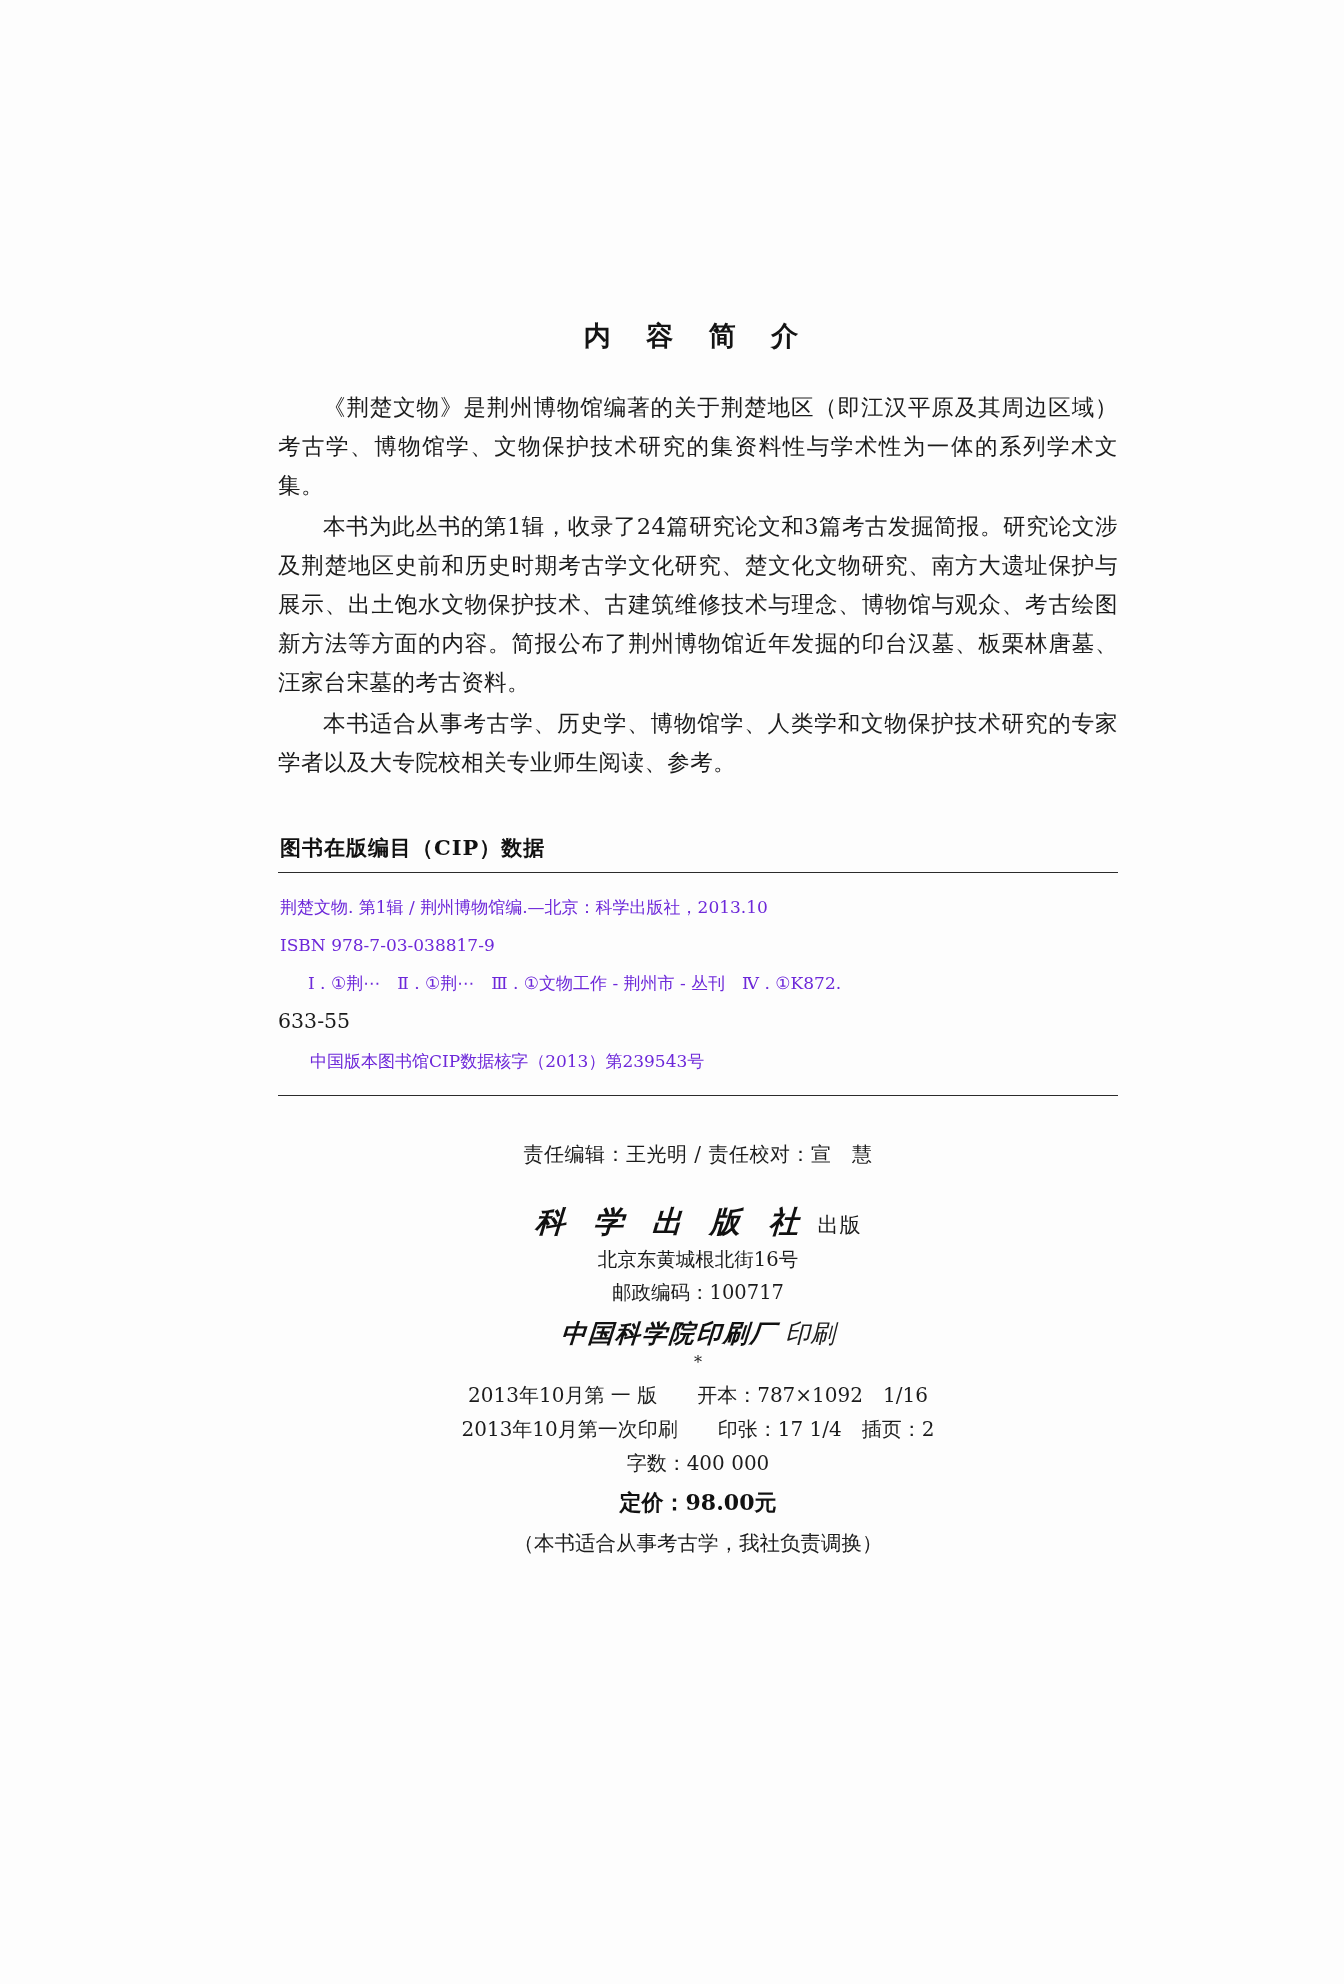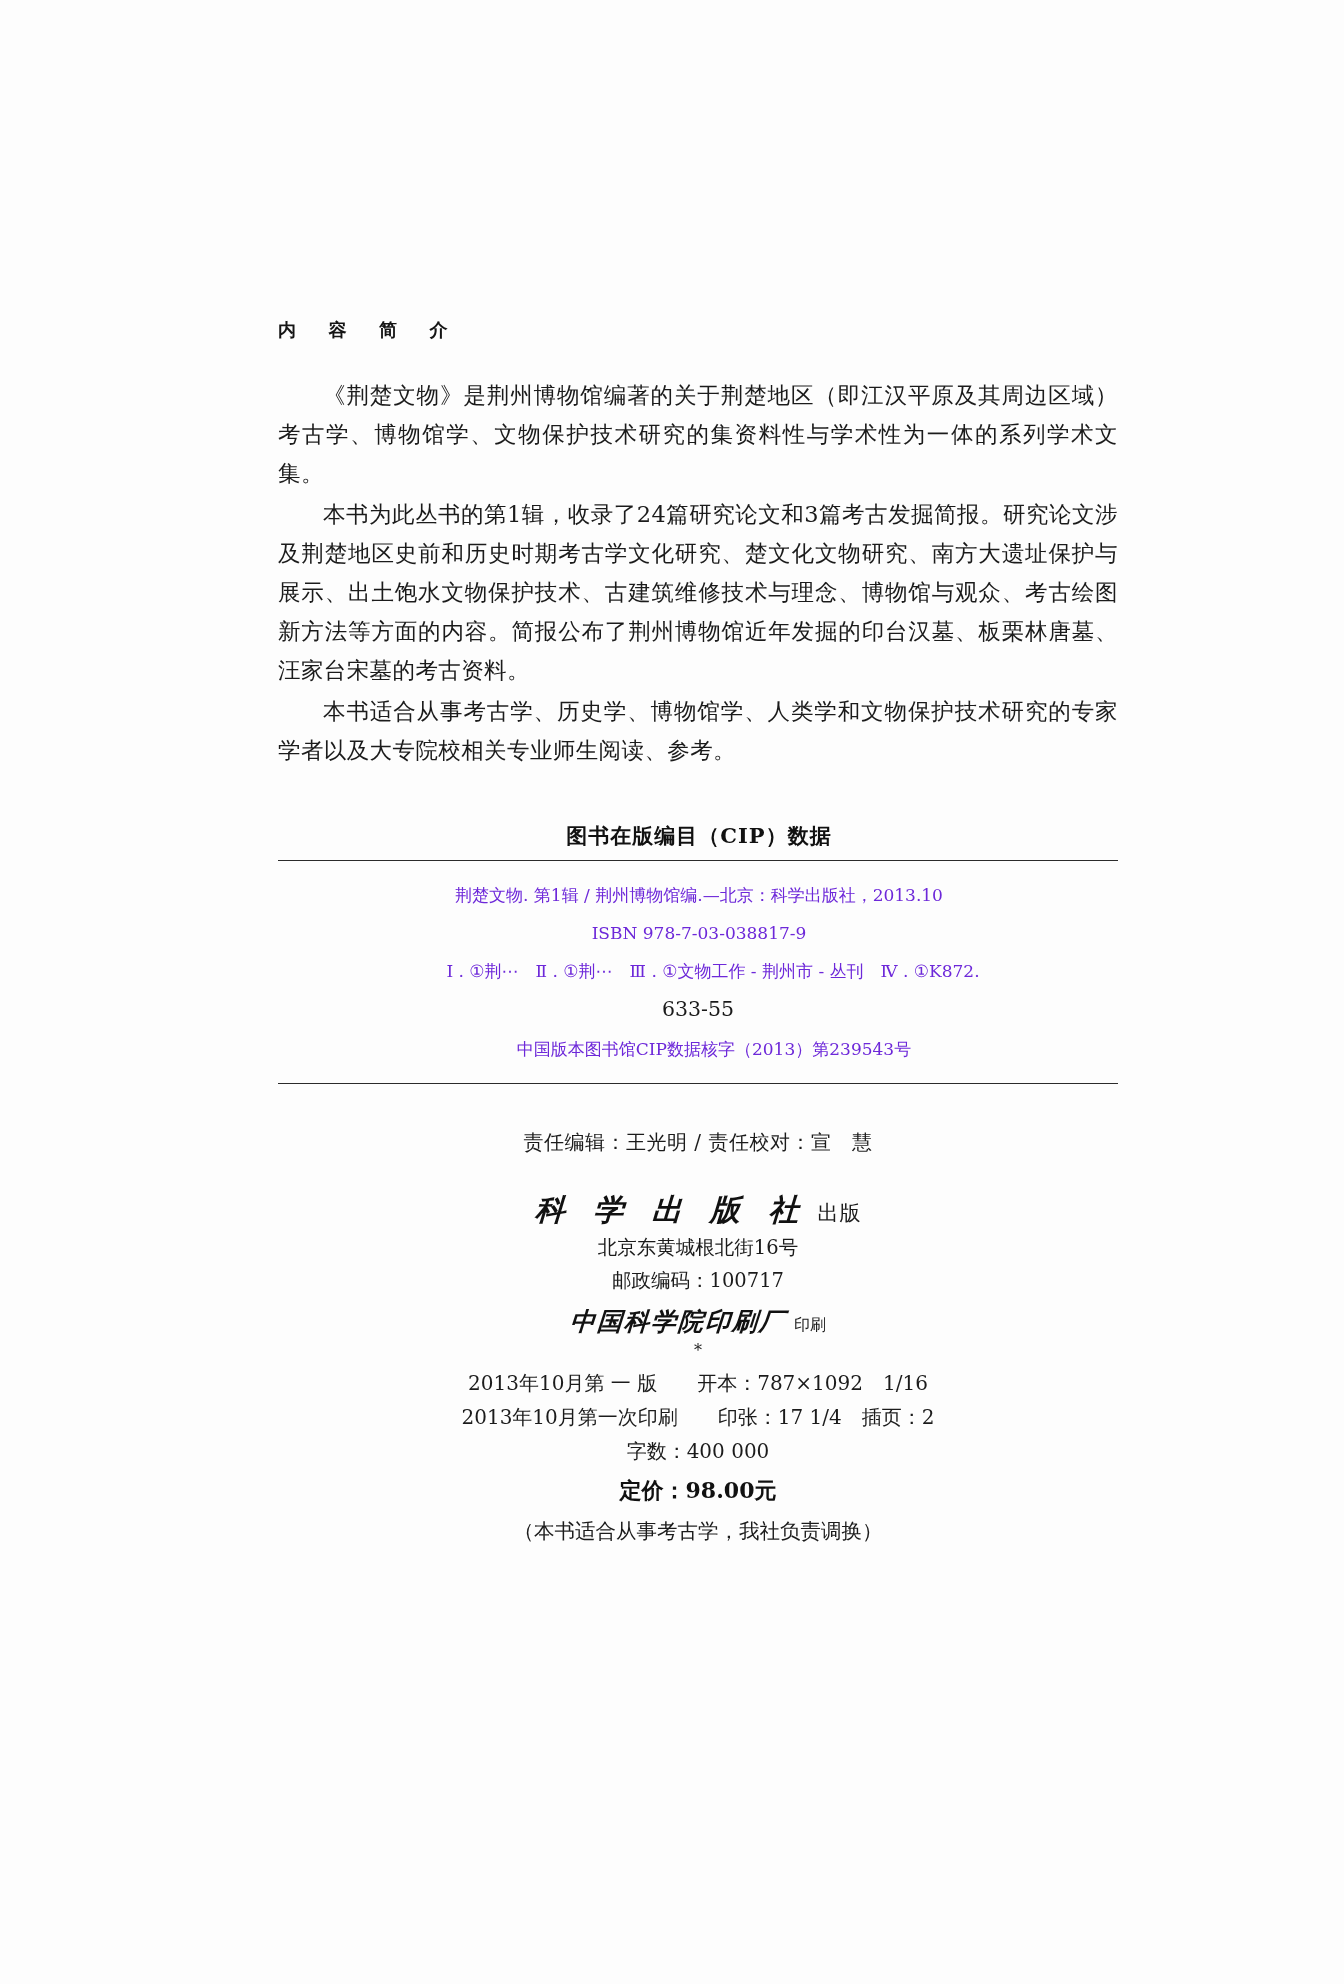--- a/index.html
+++ b/index.html
@@ -24,44 +24,44 @@
   }
   .content {
     position: absolute;
     left: 278px;
     top: 318px;
     width: 840px;
   }
 
   
   .section-title {
-    font-size: 18px;
+    text-align: center;
+    font-size: 27px;
     font-weight: bold;
     letter-spacing: 14px;
     color: #141414;
     margin: 0 0 34px 0;
-    font-family: Liberation Serif, serif;
+    font-family: Liberation Sans, sans-serif;
   }
 
   
   .para {
     font-size: 22.5px;
     line-height: 39px;
     text-align: justify;
     text-justify: inter-ideograph;
     text-indent: 45px;
     margin: 0 0 2px 0;
     color: #1b1b1b;
     letter-spacing: 0.4px;
   }
 
   
   .cip-block {
     margin-top: 52px;
-    text-align: center;
   }
   .cip-title {
     font-size: 21px;
     font-weight: bold;
     letter-spacing: 1px;
     margin: 0 0 10px 2px;
     color: #111;
   }
   .rule {
     border: 0;
@@ -146,22 +146,23 @@
   }
   .printer-name {
     font-size: 25px;
     font-weight: bold;
     font-style: italic;
     letter-spacing: 2px;
     color: #111;
     transform: skewX(-4deg);
   }
   .printer-suffix {
-    font-size: 16px;
-    color: #1b1b1b;
+    font-size: 25px;
+    color: #1b1b1b;
+    font-style: italic;
   }
   .dist-line {
     font-size: 20.5px;
     line-height: 34px;
     letter-spacing: 1px;
     margin-top: 6px;
     color: #1b1b1b;
   }
   .star {
     font-size: 16px;

